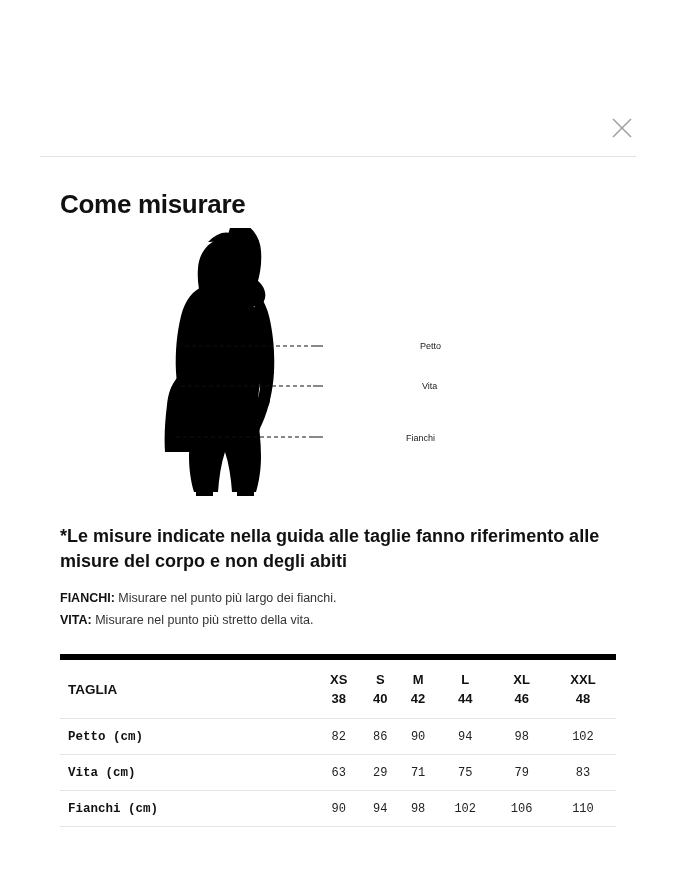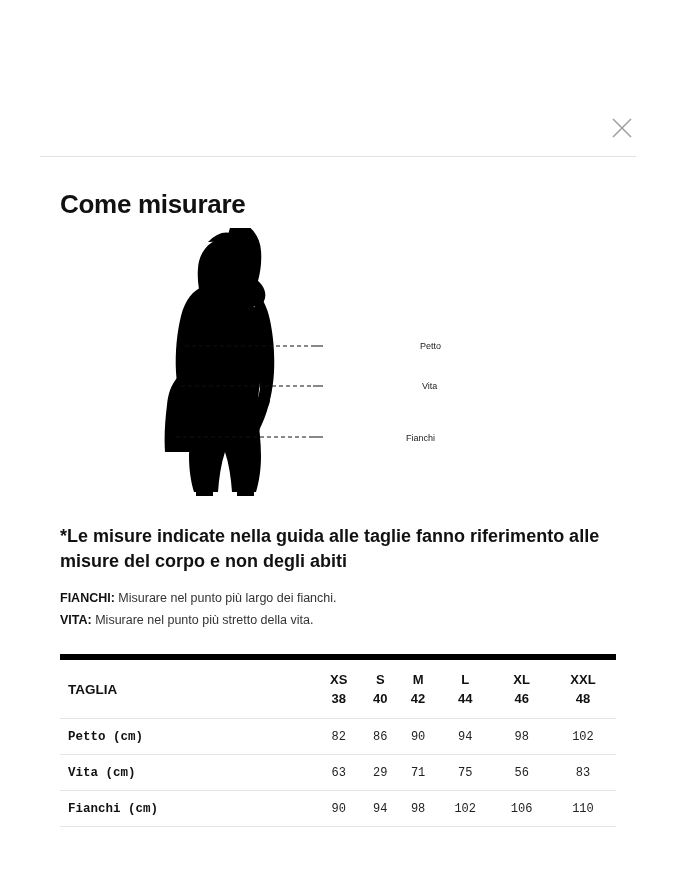--- a/index.html
+++ b/index.html
@@ -285,21 +285,21 @@
           <td>94</td>
           <td>98</td>
           <td>102</td>
         </tr>
         <tr>
           <td class="first">Vita (cm)</td>
           <td>63</td>
           <td>29</td>
           <td>71</td>
           <td>75</td>
-          <td>56</td>
+          <td>79</td>
           <td>83</td>
         </tr>
         <tr>
           <td class="first">Fianchi (cm)</td>
           <td>90</td>
           <td>94</td>
           <td>98</td>
           <td>102</td>
           <td>106</td>
           <td>110</td>

